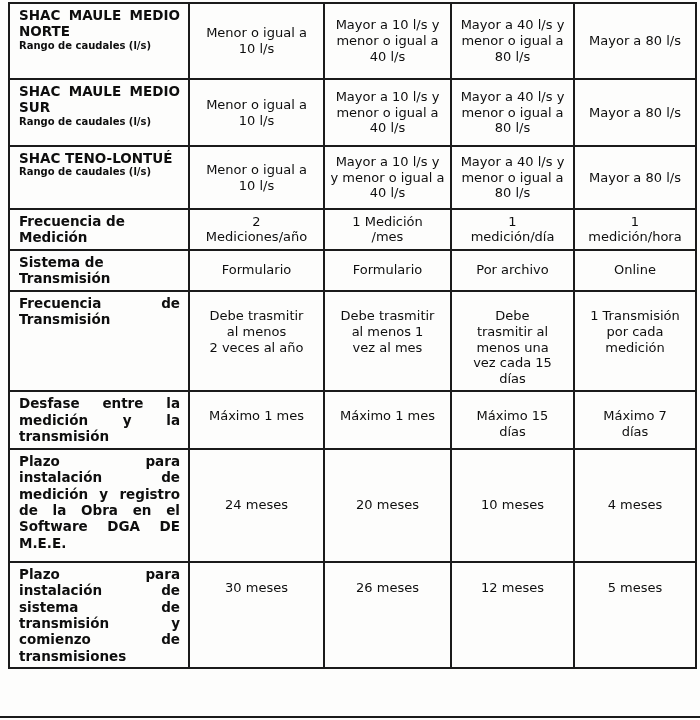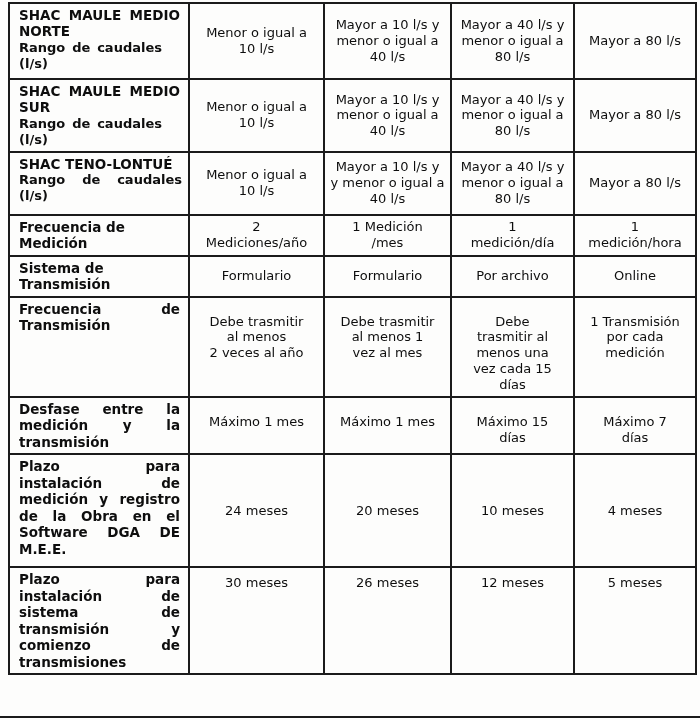--- a/index.html
+++ b/index.html
@@ -45,38 +45,38 @@
     vertical-align: top;
     padding: 3px 8px 3px 9px;
     font-weight: bold;
     font-size: 13.5px;
     line-height: 1.22;
   }
   .hdr-title, .hdr-sub {
     white-space: pre-line;
     text-align: justify;
   }
-  .hdr-sub { font-size: 13px; margin-right: -2px; }
+  .hdr-sub { font-size: 10px; margin-right: -2px; }
   tr.narrow .hdr-sub { margin-right: 18px; }
   
   td.cell {
     text-align: center;
     vertical-align: middle;
     font-size: 13px;
     line-height: 1.22;
     white-space: pre-line;
     padding: 3px 4px;
   }
   tr.r7 td.cell, tr.r8 td.cell {
     vertical-align: top;
     padding-top: 16px;
   }
   tr.r10 td.cell {
     vertical-align: top;
-    padding-top: 7px;
+    padding-top: 17px;
   }
   .bottom-rule {
     position: absolute;
     left: 0;
     right: 0;
     top: 716px;
     height: 2px;
     background: #1b1b1b;
   }
 </style>

